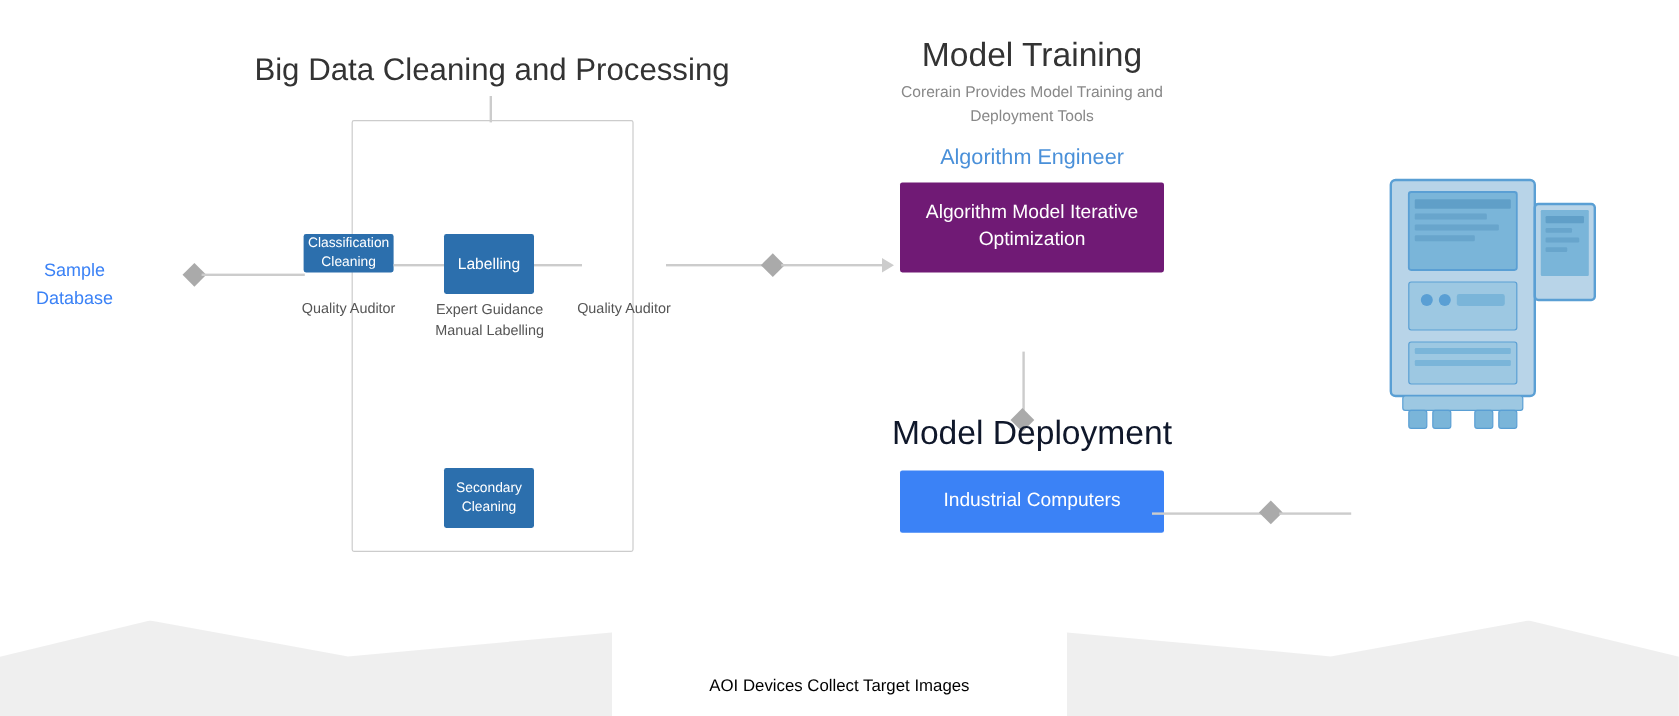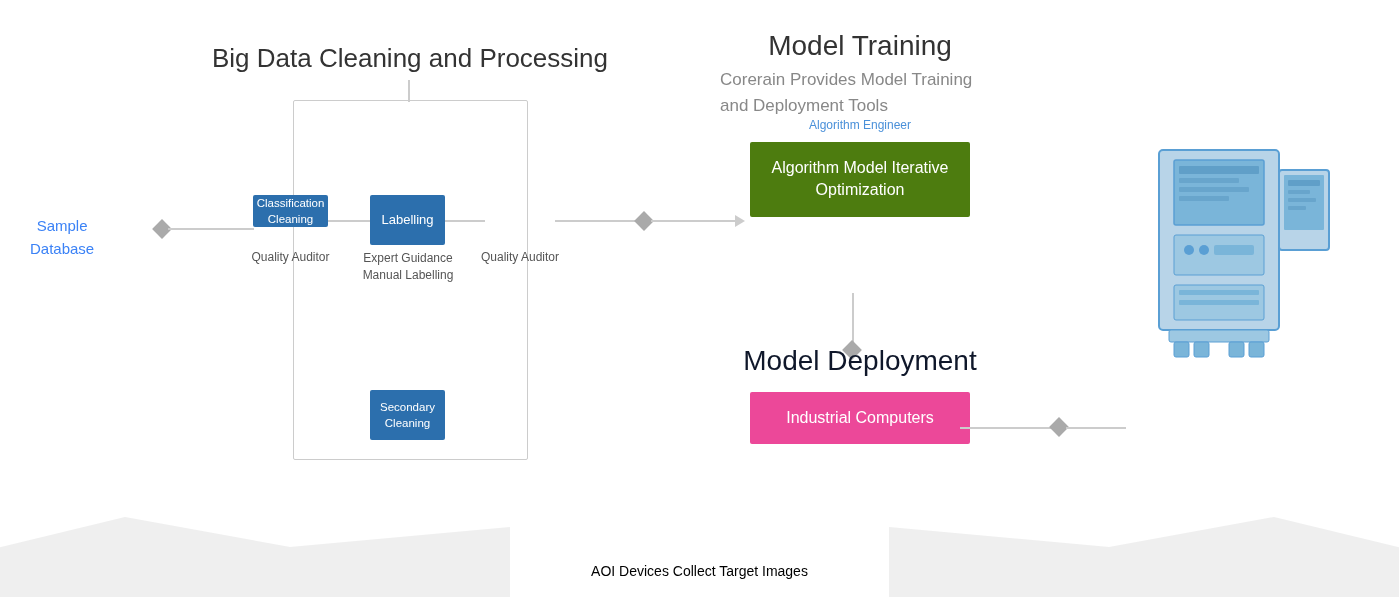--- a/index.html
+++ b/index.html
@@ -57,29 +57,29 @@
       margin-bottom: 15px;
     }
     .model-training-title {
       font-size: 28px;
       font-weight: 300;
       color: #333;
       text-align: center;
       margin-bottom: 5px;
     }
     .model-training-sub {
-      font-size: 17px;
+      font-size: 13px;
       color: #888;
-      text-align: left;
+      text-align: center;
       line-height: 1.5;
-      margin-bottom: 0;
+      margin-bottom: 15px;
     }
     .algorithm-engineer-label {
       color: #4a90d9;
-      font-size: 12px;
+      font-size: 18px;
       text-align: center;
       margin-bottom: 10px;
     }
 
     
     .blue-box {
       background: #2c6fad;
       color: #fff;
       border-radius: 2px;
       text-align: center;
@@ -159,35 +159,35 @@
       left: 370px;
       width: 75px;
       height: 50px;
       display: flex;
       align-items: center;
       justify-content: center;
     }
 
     
     .algo-model-box {
-      background: #4d7c0f;
+      background: #701a75;
       color: #fff;
       border-radius: 2px;
       text-align: center;
       font-size: 16px;
       font-weight: 400;
       line-height: 1.4;
       padding: 15px 20px;
       width: 220px;
       margin: 0 auto;
     }
 
     
     .industrial-box {
-      background: #ec4899;
+      background: #3b82f6;
       color: #fff;
       border-radius: 2px;
       text-align: center;
       font-size: 16px;
       font-weight: 400;
       line-height: 1.4;
       padding: 15px 20px;
       width: 220px;
       margin: 0 auto;
     }

